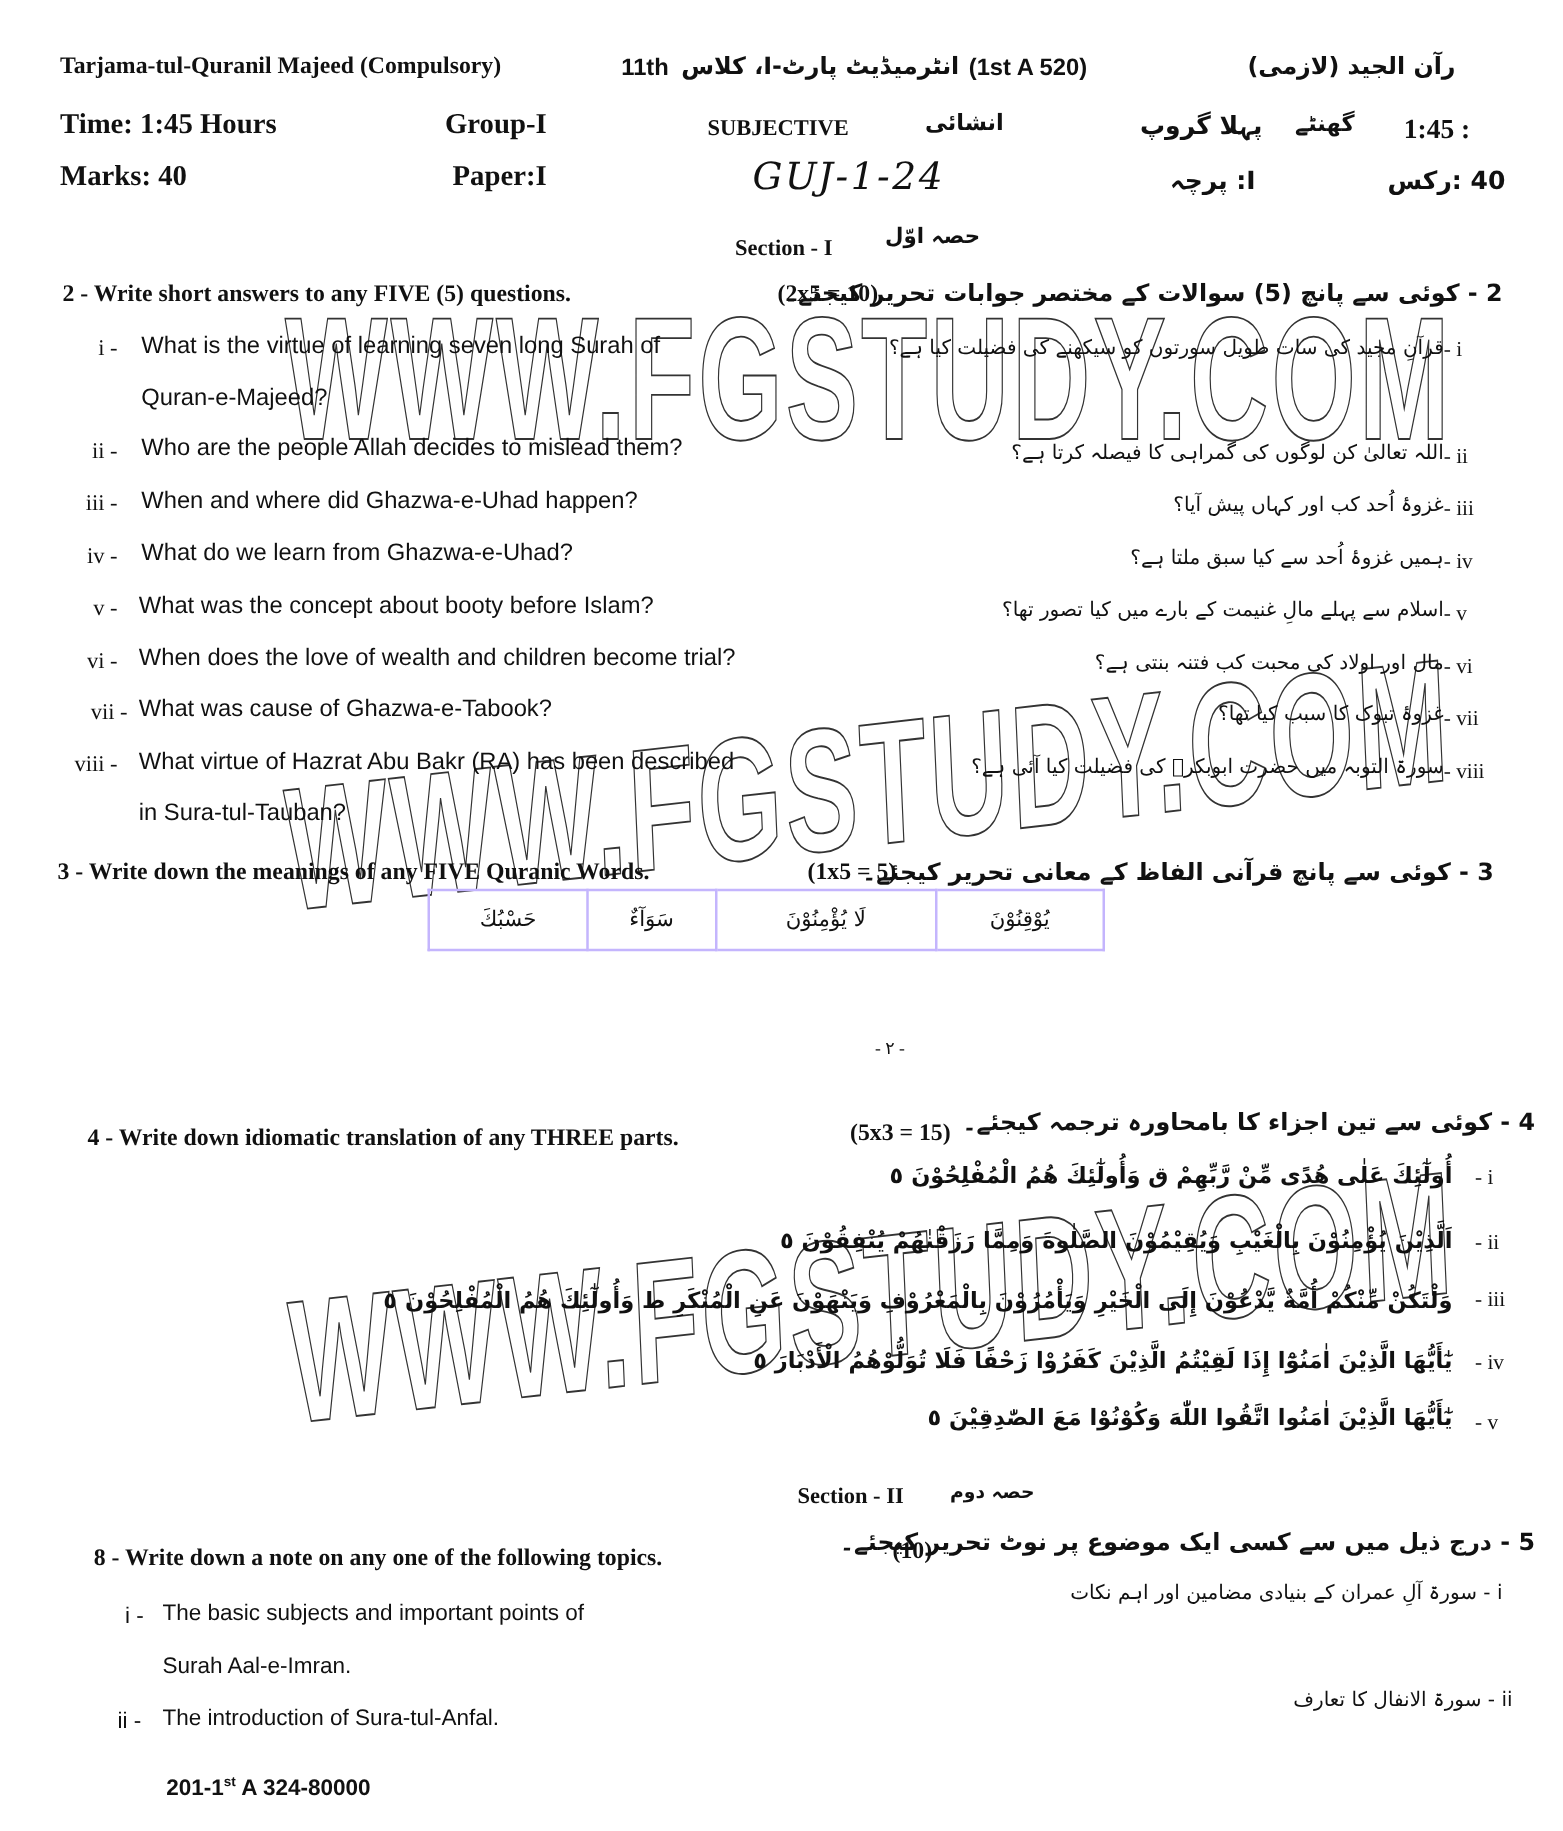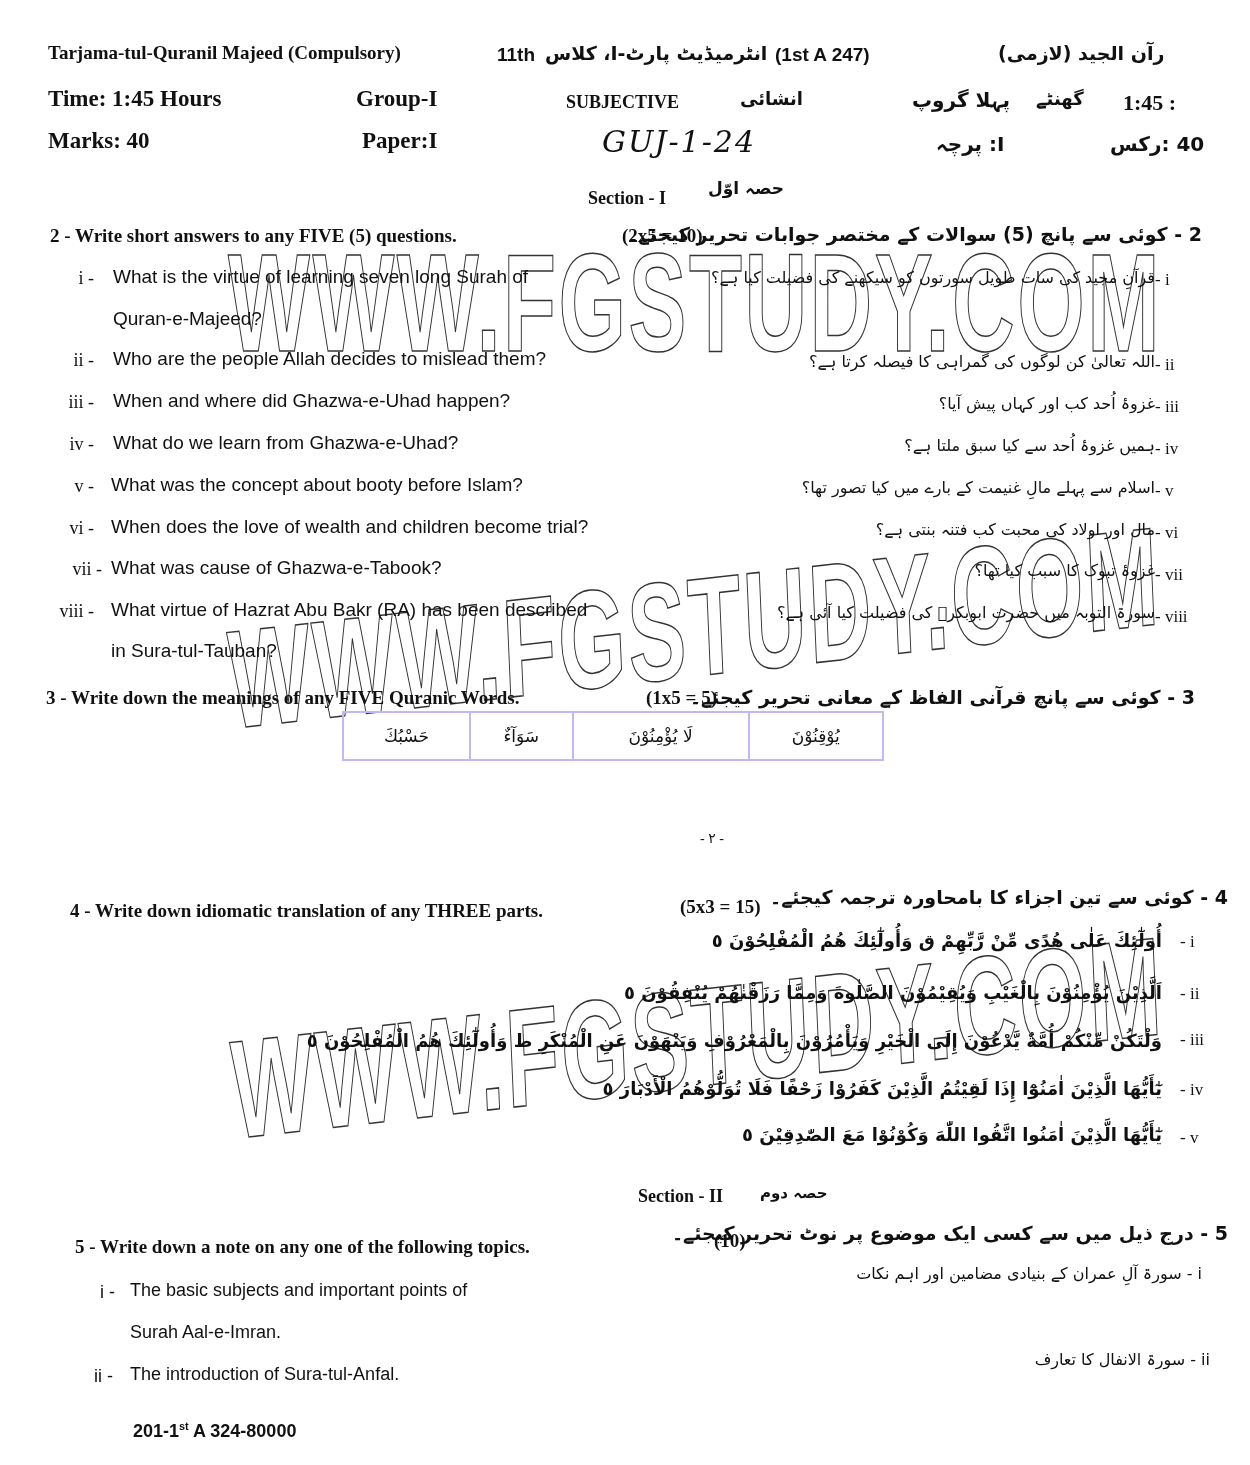--- a/index.html
+++ b/index.html
@@ -31,21 +31,21 @@
 </head>
 <body>
 
 <div class="watermark" style="left:228px; top:222px;">WWW.FGSTUDY.COM</div>
 <div class="watermark" style="left:225px; top:600px; transform: scaleX(0.62) rotate(-4deg);">WWW.FGSTUDY.COM</div>
 <div class="watermark" style="left:228px; top:1010px; transform: scaleX(0.62) rotate(-4deg);">WWW.FGSTUDY.COM</div>
 
 <div class="abs serif-b hdr-title" style="left:48px; top:42px;">Tarjama-tul-Quranil Majeed (Compulsory)</div>
 <div class="abs sans hdr-title" style="left:497px; top:44px; font-weight:bold;"><span>11th</span></div>
 <div class="abs urdu hdr-title" style="left:545px; top:42px; font-weight:bold;">انٹرمیڈیٹ پارٹ-I، کلاس</div>
-<div class="abs sans hdr-title" style="left:775px; top:44px; font-weight:bold;">(1st A 247)</div>
+<div class="abs sans hdr-title" style="left:775px; top:44px; font-weight:bold;">(1st A 520)</div>
 <div class="abs urdu hdr-title" style="left:998px; top:42px; font-weight:bold;">رآن الجید (لازمی)</div>
 
 <div class="abs serif-b meta" style="left:48px; top:86px;">Time: 1:45 Hours</div>
 <div class="abs serif-b meta" style="left:356px; top:86px;">Group-I</div>
 <div class="abs serif-b" style="left:566px; top:92px; font-size:18px;">SUBJECTIVE</div>
 <div class="abs urdu" style="left:740px; top:88px; font-size:18px; font-weight:bold;">انشائی</div>
 <div class="abs urdu" style="left:912px; top:88px; font-size:20px; font-weight:bold;">پہلا گروپ</div>
 <div class="abs urdu" style="left:1036px; top:88px; font-size:18px; font-weight:bold;">گھنٹے</div>
 <div class="abs serif-b" style="left:1123px; top:90px; font-size:22px; direction:ltr;"><span>1:45 :</span></div>
 
@@ -137,21 +137,21 @@
   <div class="abs ur-num" style="left:1180px; top:1030px;">- iii</div>
   <div class="abs urdu" style="right:88px; top:1078px; font-size:18px; font-weight:bold;">يٰٓأَيُّهَا الَّذِيْنَ اٰمَنُوْٓا إِذَا لَقِيْتُمُ الَّذِيْنَ كَفَرُوْا زَحْفًا فَلَا تُوَلُّوْهُمُ الْأَدْبَارَ ٥</div>
   <div class="abs ur-num" style="left:1180px; top:1080px;">- iv</div>
   <div class="abs urdu" style="right:88px; top:1124px; font-size:18px; font-weight:bold;">يٰٓأَيُّهَا الَّذِيْنَ اٰمَنُوا اتَّقُوا اللّٰهَ وَكُوْنُوْا مَعَ الصّٰدِقِيْنَ ٥</div>
   <div class="abs ur-num" style="left:1180px; top:1128px;">- v</div>
 </div>
 
 <div class="abs serif-b" style="left:638px; top:1186px; font-size:18px;">Section - II</div>
 <div class="abs urdu" style="left:760px; top:1184px; font-size:15px; font-weight:bold;">حصہ دوم</div>
 
-<div class="abs serif-b q-head" style="left:75px; top:1236px;">5 - Write down a note on any one of the following topics.</div>
+<div class="abs serif-b q-head" style="left:75px; top:1236px;">8 - Write down a note on any one of the following topics.</div>
 <div class="abs serif-b q-head" style="left:714px; top:1230px;">(10)</div>
 <div class="abs urdu q-head" style="right:22px; top:1222px; font-weight:bold;">5 - درج ذیل میں سے کسی ایک موضوع پر نوٹ تحریر کیجئے۔</div>
 
 <div>
   <div class="abs sans" style="left:100px; top:1282px; font-size:18px;">i -</div>
   <div class="abs sans" style="left:130px; top:1280px; font-size:18px;">The basic subjects and important points of</div>
   <div class="abs sans" style="left:130px; top:1322px; font-size:18px;">Surah Aal-e-Imran.</div>
   <div class="abs urdu" style="right:48px; top:1264px; font-size:16px;">i - سورۃ آلِ عمران کے بنیادی مضامین اور اہم نکات</div>
 
   <div class="abs sans" style="left:94px; top:1366px; font-size:18px;">ii -</div>

